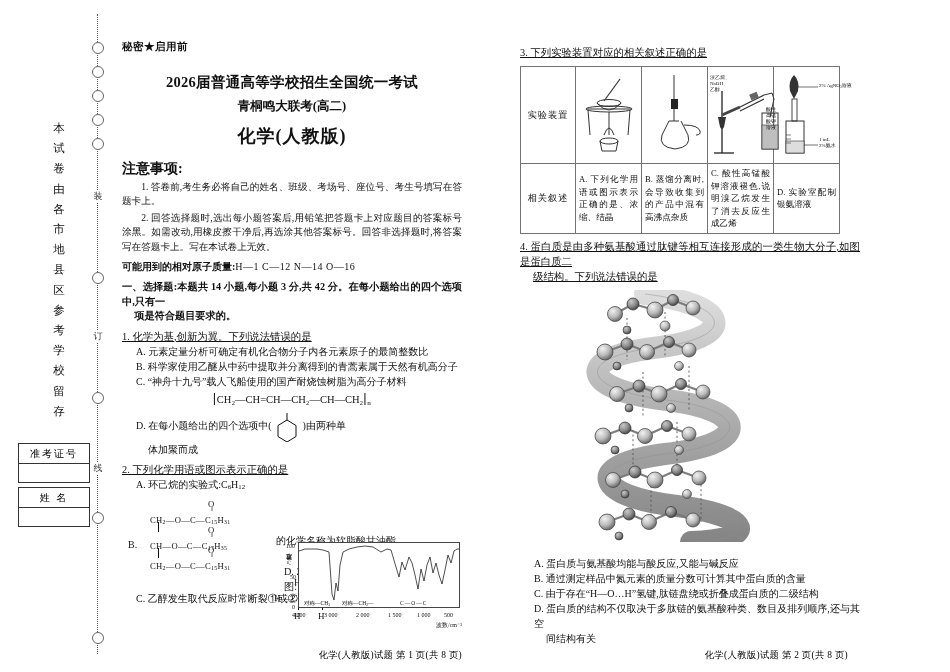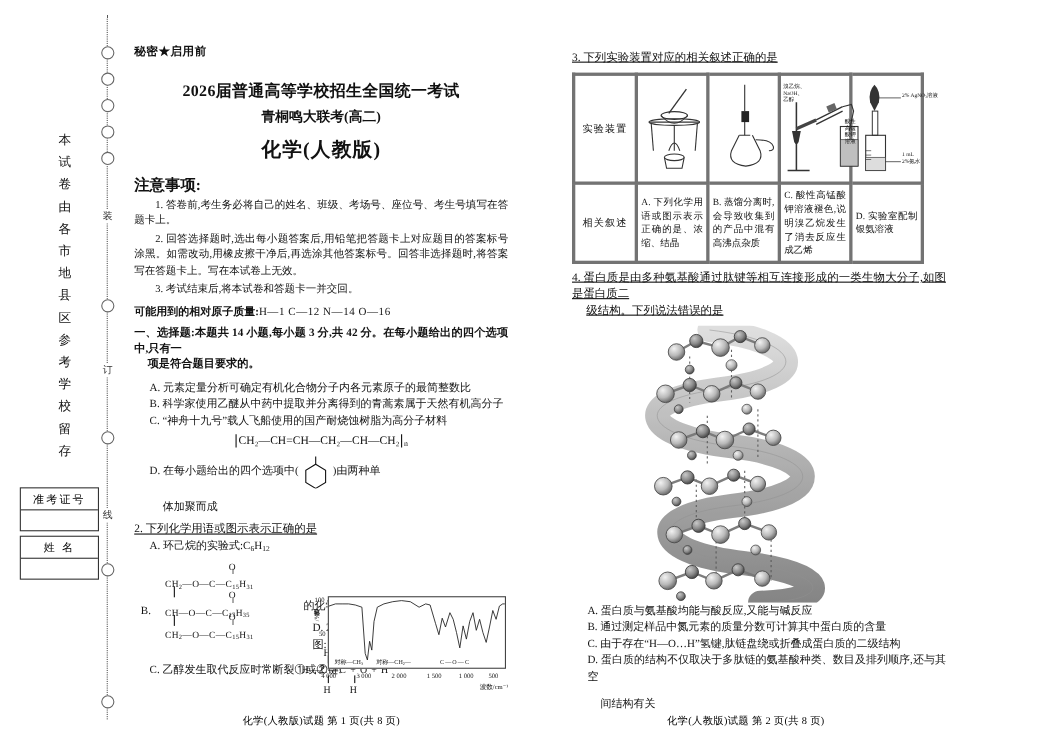--- a/index.html
+++ b/index.html
@@ -48,21 +48,21 @@
   .notes-hd{font-size:14px;font-weight:bold;margin-top:12px;}
   .note{font-size:9.6px;line-height:14.4px;text-indent:2em;margin-top:2px;text-align:justify;}
   .mass{font-size:10px;font-weight:bold;margin-top:6px;}
   .mass .nums{font-weight:normal;font-family:"Liberation Serif",serif;letter-spacing:.5px;}
   .sec-hd{font-size:10.2px;font-weight:bold;margin-top:6px;line-height:14.5px;text-align:justify;}
   .sec-hd .ind{display:block;text-indent:1.2em;}
 
   .q{font-size:10.4px;line-height:15px;margin-top:5px;}
   .q-stem{text-align:justify;text-decoration:underline;}
   .opt{font-size:10px;line-height:15px;padding-left:14px;text-align:justify;}
-  .opt.hang{padding-left:26px;margin-top:10px;}
+  .opt.hang{padding-left:26px;}
   sub{font-size:.68em;vertical-align:-.22em;}
 
   .poly{font-size:10.5px;text-align:center;margin:3px 0 2px;letter-spacing:.3px;}
 
   
   .tri{position:relative;height:74px;margin:2px 0 2px 22px;font-size:8.6px;}
   .tri .row{position:absolute;white-space:nowrap;letter-spacing:.3px;}
   .tri .o{position:absolute;font-size:8.6px;}
   .tri .dbl{position:absolute;font-size:7px;line-height:6px;}
   .tri .vb{position:absolute;border-left:1px solid #111;}
@@ -81,31 +81,31 @@
     writing-mode:vertical-rl;transform:rotate(180deg);white-space:nowrap;}
   .ir-box{position:absolute;left:14px;top:2px;width:160px;height:64px;border:1px solid #444;background:#fff;}
   .ir-ytick{position:absolute;left:2px;font-size:6px;}
   .ir-xtick{position:absolute;top:68px;font-size:6px;white-space:nowrap;}
   .ir-xlab{position:absolute;right:0;top:78px;font-size:6px;white-space:nowrap;}
   .ir-note{position:absolute;font-size:5.5px;white-space:nowrap;}
   .ir-caption{position:absolute;left:0;top:24px;width:150px;font-size:10.2px;}
 
   
   table.exp{border-collapse:collapse;width:320px;margin-top:6px;table-layout:fixed;}
-  table.exp td{border:3px solid #737373;vertical-align:middle;}
+  table.exp td{border:1px solid #737373;vertical-align:middle;}
   td.rowhd{width:52px;text-align:center;font-size:9.2px;letter-spacing:1px;}
   td.cell{font-size:8.6px;line-height:12.6px;padding:3px 3px;text-align:justify;vertical-align:top;}
   td.fig{height:92px;padding:2px;text-align:center;vertical-align:middle;}
 
   .apparatus{display:block;margin:0 auto;}
   .fig-note{font-size:5px;line-height:6px;}
 
   
   .helix{position:relative;width:218px;height:252px;margin:6px auto 0 auto;overflow:hidden;}
-  .footer{position:absolute;bottom:10px;font-size:9.4px;text-align:center;width:340px;letter-spacing:.3px;}
+  .footer{position:absolute;bottom:10px;font-size:9.4px;text-align:right;width:340px;letter-spacing:.3px;}
   .fl{left:122px;}
   .fr{left:508px;}
 </style>
 </head>
 <body>
 
 <div class="page">
 
   <div class="sidebar">
     <div class="sb-vert" id="vtext">
@@ -154,32 +154,32 @@
   <div class="col col-l">
 
     <div class="secret">秘密★启用前</div>
     <div class="title1">2026届普通高等学校招生全国统一考试</div>
     <div class="title2">青桐鸣大联考(高二)</div>
     <div class="title3">化学(人教版)</div>
 
     <div class="notes-hd">注意事项:</div>
     <div class="note">1. 答卷前,考生务必将自己的姓名、班级、考场号、座位号、考生号填写在答题卡上。</div>
     <div class="note">2. 回答选择题时,选出每小题答案后,用铅笔把答题卡上对应题目的答案标号涂黑。如需改动,用橡皮擦干净后,再选涂其他答案标号。回答非选择题时,将答案写在答题卡上。写在本试卷上无效。</div>
-    <div class="note">3. 考试结束后,将本试卷和答题卡一并交回。</div>
 
     <div class="mass">
       <span>可能用到的相对原子质量:</span><span class="nums">H—1  C—12  N—14  O—16</span>
     </div>
 
     <div class="sec-hd">
       <span>一、选择题:本题共 14 小题,每小题 3 分,共 42 分。在每小题给出的四个选项中,只有一</span>
       <span class="ind">项是符合题目要求的。</span>
     </div>
 
     <div class="q">
+      <div class="q-stem">1. 化学为基,创新为翼。下列说法错误的是</div>
       <div class="opt">A. 元素定量分析可确定有机化合物分子内各元素原子的最简整数比</div>
       <div class="opt">B. 科学家使用乙醚从中药中提取并分离得到的青蒿素属于天然有机高分子</div>
       <div class="opt">C. “神舟十九号”载人飞船使用的国产耐烧蚀树脂为高分子材料</div>
 
       <div class="poly">
         <span style="font-size:13px;vertical-align:-1px;">∣</span><span style="letter-spacing:0;">CH₂—CH=CH—CH₂—CH—CH₂</span><span style="font-size:13px;vertical-align:-1px;">∣</span><sub>n</sub>
       </div>
 
       <div class="opt">
         <span>D. 在每小题给出的四个选项中(</span>
@@ -472,21 +472,21 @@
             <circle cx="26" cy="232" r="8" fill="url(#ball)" stroke="#4a4a4a" stroke-width="0.8"></circle>
             <circle cx="48" cy="224" r="6" fill="url(#balld)" stroke="#3c3c3c" stroke-width="0.8"></circle>
             <circle cx="68" cy="232" r="7.5" fill="url(#ball)" stroke="#4a4a4a" stroke-width="0.8"></circle>
             <circle cx="90" cy="222" r="5.5" fill="url(#balld)" stroke="#3c3c3c" stroke-width="0.8"></circle>
             <circle cx="112" cy="230" r="7" fill="url(#ball)" stroke="#4a4a4a" stroke-width="0.8"></circle>
             <circle cx="38" cy="246" r="4" fill="url(#balld)" stroke="#3c3c3c" stroke-width="0.7"></circle>
           </g>
         </svg>
       </div>
 
-      <div class="opt" style="margin-top:0;">A. 蛋白质与氨基酸均能与酸反应,又能与碱反应</div>
+      <div class="opt" style="margin-top:14px;">A. 蛋白质与氨基酸均能与酸反应,又能与碱反应</div>
       <div class="opt">B. 通过测定样品中氮元素的质量分数可计算其中蛋白质的含量</div>
       <div class="opt">C. 由于存在“H—O…H”氢键,肽链盘绕或折叠成蛋白质的二级结构</div>
       <div class="opt">D. 蛋白质的结构不仅取决于多肽链的氨基酸种类、数目及排列顺序,还与其空</div>
       <div class="opt hang">间结构有关</div>
     </div>
   </div>
 
   <div class="footer fl">化学(人教版)试题  第 1 页(共 8 页)</div>
   <div class="footer fr">化学(人教版)试题  第 2 页(共 8 页)</div>
 </div>

